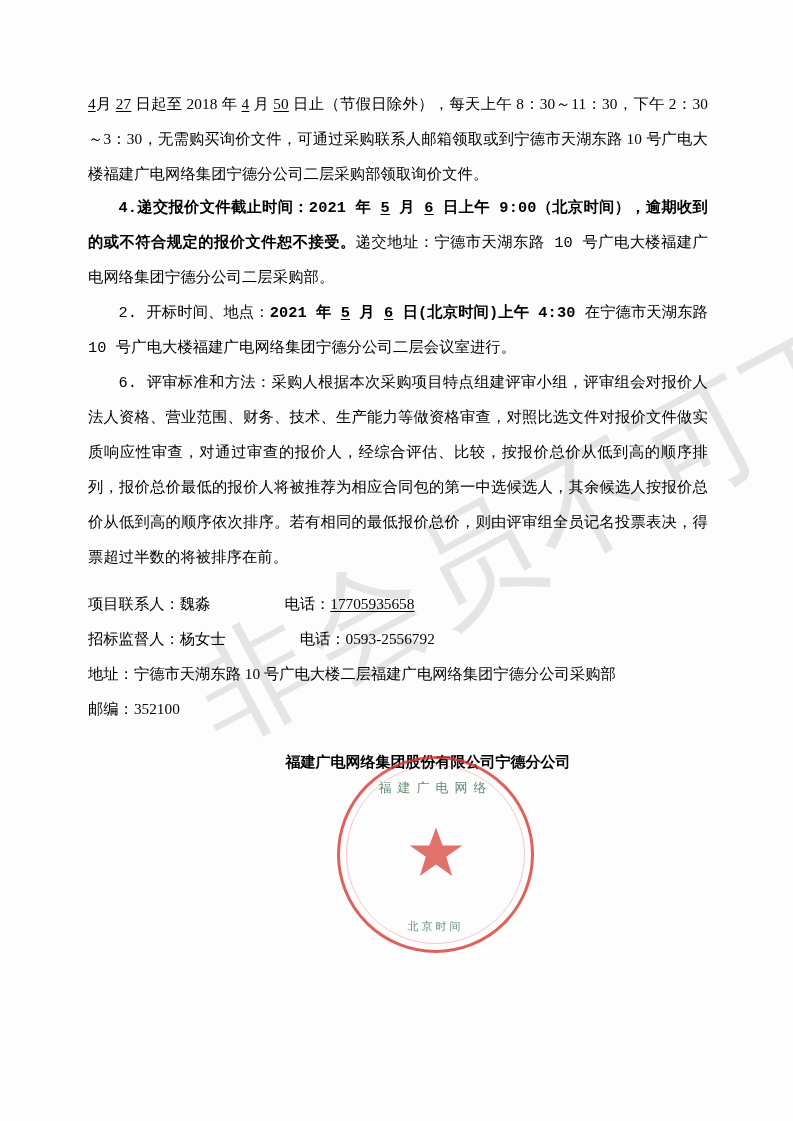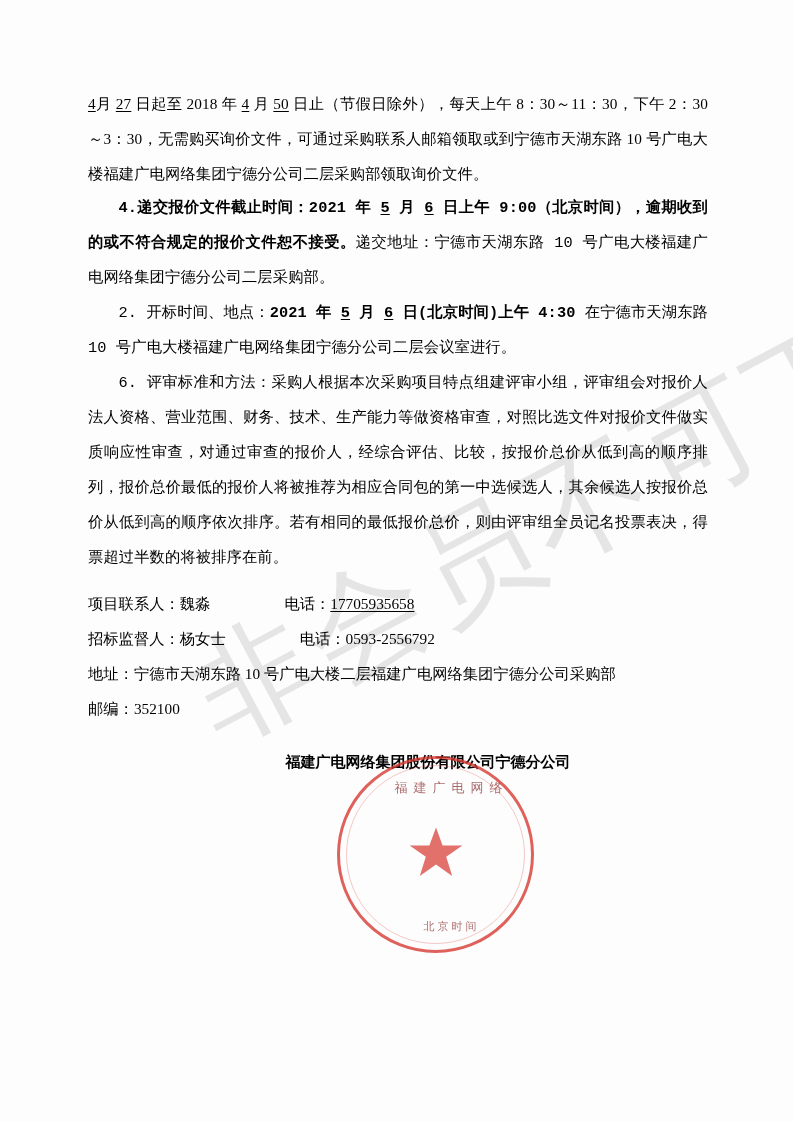--- a/index.html
+++ b/index.html
@@ -87,24 +87,24 @@
     left: 50%;
     top: 50%;
     transform: translate(-50%,-54%);
     width: 60px;
     height: 60px;
     color: #d7362f;
     opacity: 0.9;
   }
   .seal-text-top, .seal-text-bottom {
     position: absolute;
-    left: 16px;
+    left: 0;
     width: 100%;
     text-align: center;
-    color: #7f1d1d;
+    color: #14532d;
     font-size: 13px;
     letter-spacing: 6px;
     opacity: 0.85;
   }
   .seal-text-top { top: 20px; }
   .seal-text-bottom { bottom: 16px; font-size: 11px; letter-spacing: 3px; }
   
   .watermark {
     position: absolute;
     left: 150px;

